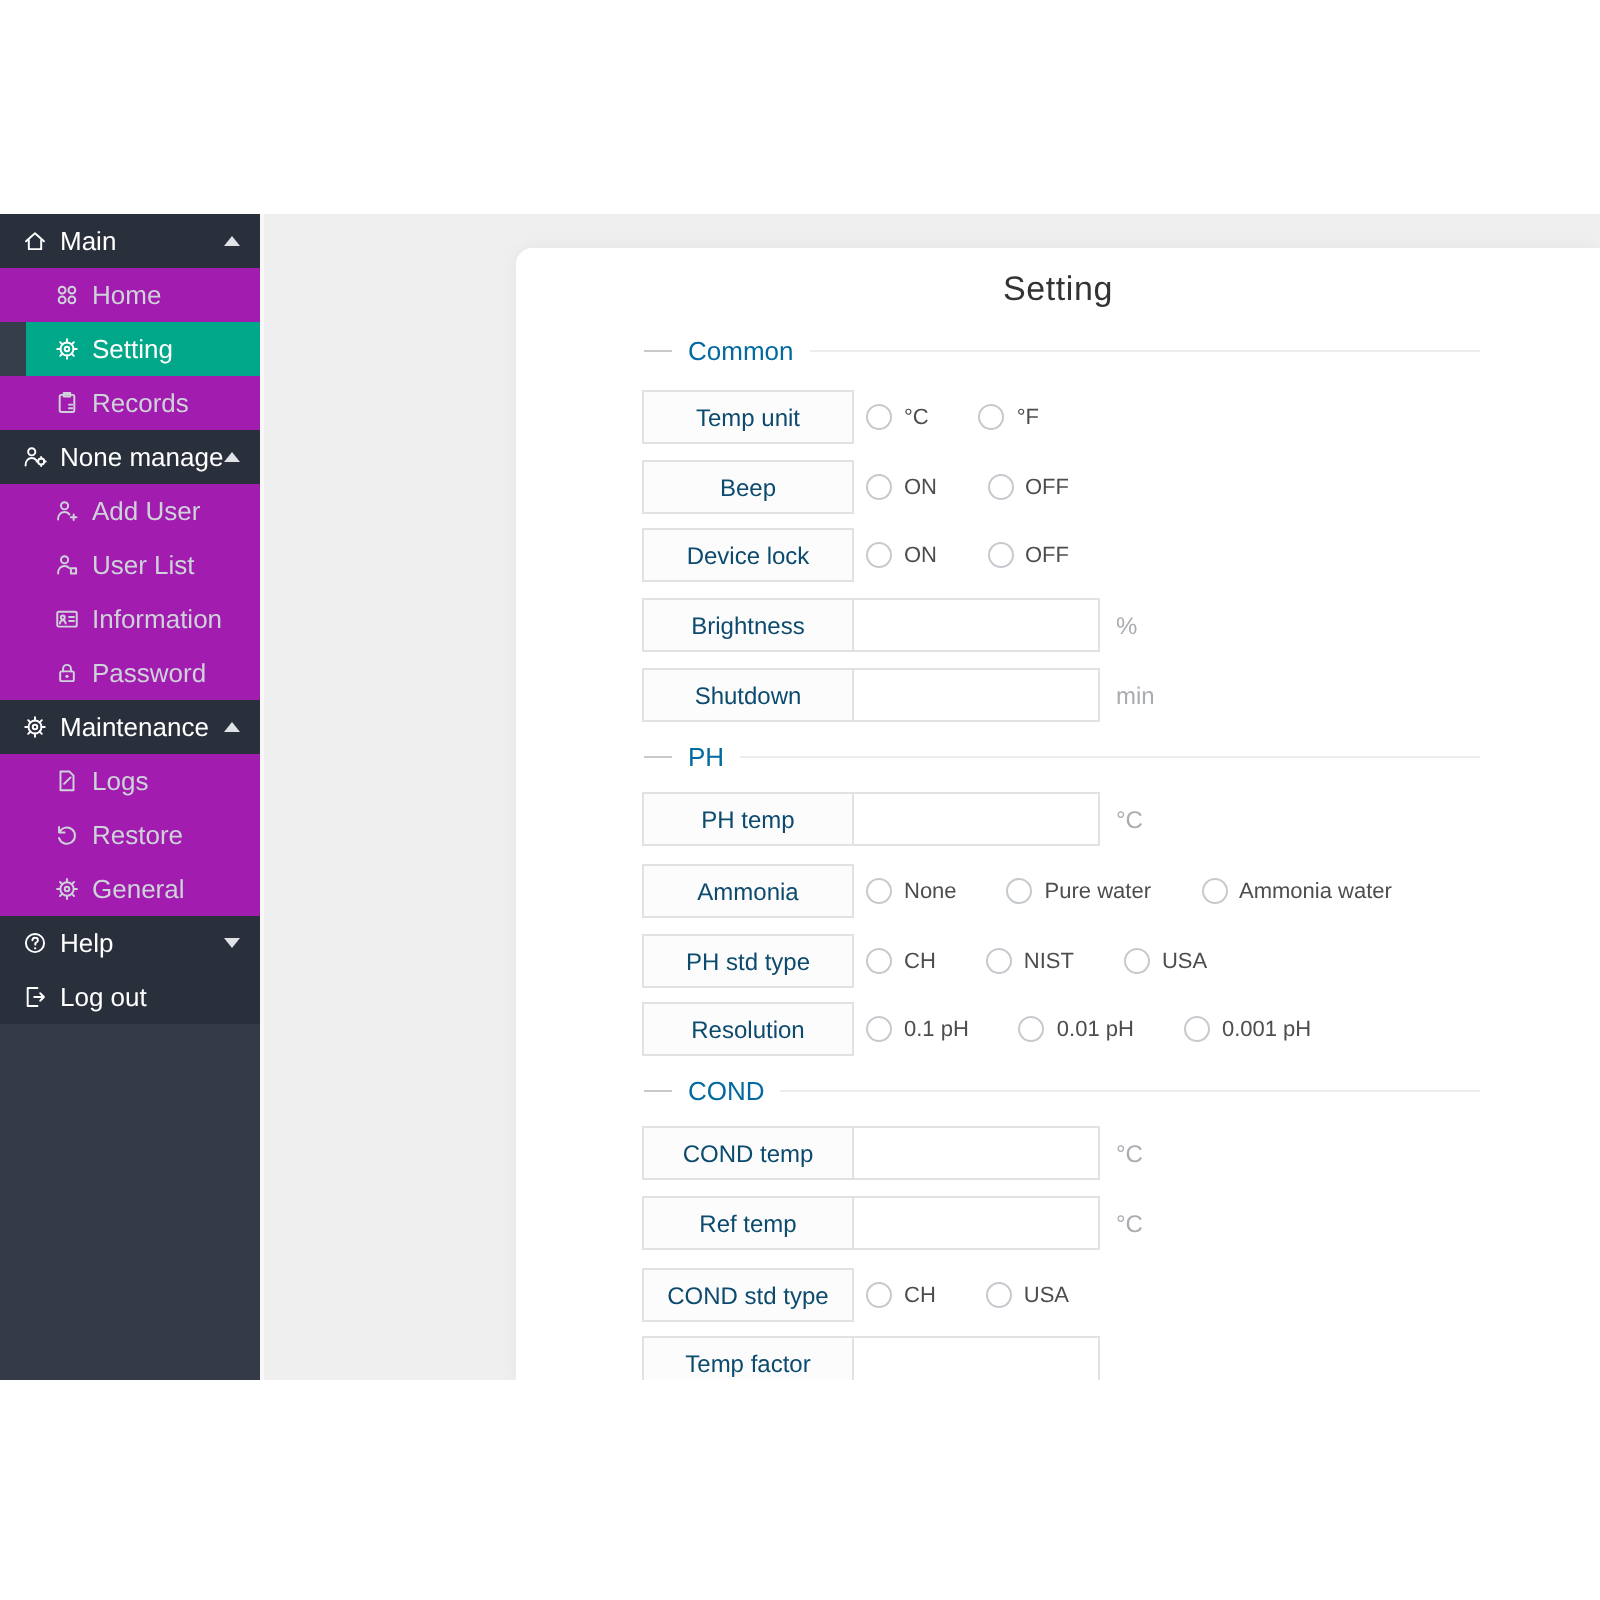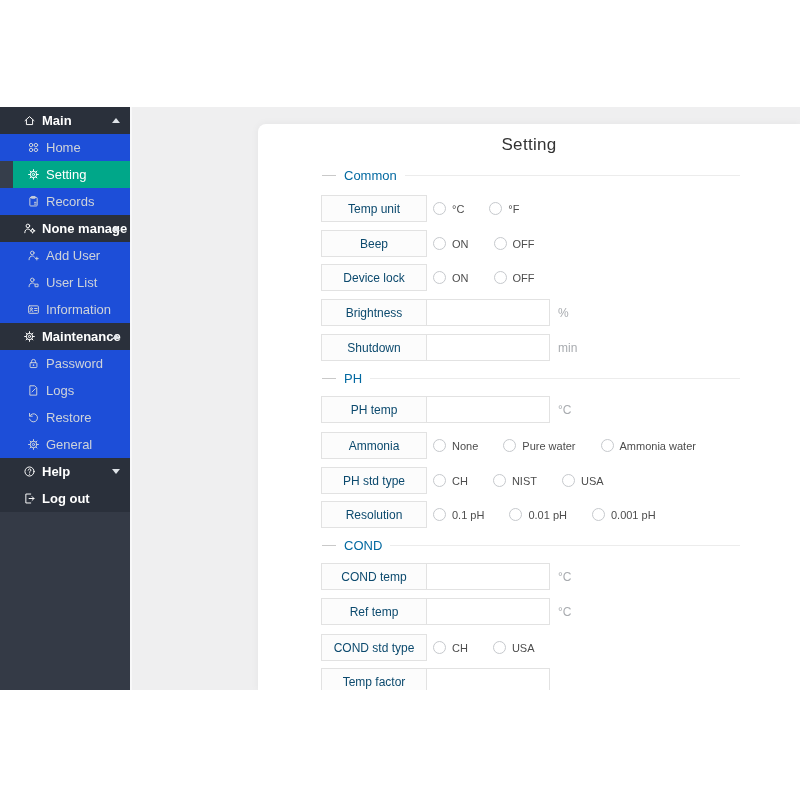--- a/index.html
+++ b/index.html
@@ -7,22 +7,22 @@
     width:800px; height:800px; background:#ffffff; position:relative;
     font-family:"Liberation Sans", sans-serif; overflow:hidden;
     -webkit-font-smoothing:antialiased;
   }
   .screen { position:absolute; top:107px; left:0; width:800px; height:583px; background:#efeff0; overflow:hidden; }
 
   
   .sidebar { position:absolute; top:0; left:0; bottom:0; width:130px; background:#343a46; box-shadow:2px 0 0 #f8f8f9; }
   .srow { height:27px; display:flex; align-items:center; position:relative; cursor:pointer; }
   .srow .lbl { white-space:nowrap; }
-  .srow.header { background:#2a303b; color:#ffffff; font-size:13px; font-weight:700; padding-left:23px; }
-  .srow.sub { background:#1d4ed8; color:#ced3da; font-size:13px; font-weight:400; padding-left:27px; }
+  .srow.header { background:#2a303b; color:#ffffff; font-size:13px; font-weight:400; padding-left:11px; }
+  .srow.sub { background:#a21caf; color:#ced3da; font-size:13px; font-weight:400; padding-left:27px; }
   .srow.sub.active { background:linear-gradient(to right,#363e4b 13px,#00a789 13px); color:#ffffff; }
   .icon { display:inline-flex; margin-right:6px; flex:none; }
   .icon svg { width:13px; height:13px; fill:none; stroke:currentColor; stroke-width:1.2; stroke-linecap:round; stroke-linejoin:round; }
   .tri { position:absolute; right:10px; width:0; height:0; }
   .tri.up { border-left:4px solid transparent; border-right:4px solid transparent; border-bottom:5px solid #dfe3e8; }
   .tri.down { border-left:4px solid transparent; border-right:4px solid transparent; border-top:5px solid #dfe3e8; }
 
   
   .card { position:absolute; left:258px; top:17px; right:0; bottom:0; background:#ffffff; border-radius:8px 0 0 0; overflow:hidden; box-shadow:0 0 8px rgba(0,0,0,0.05); }
   .ptitle { position:absolute; top:11px; left:0; right:0; text-align:center; font-size:17px; font-weight:500; color:#333333; letter-spacing:.3px; }
@@ -129,41 +129,41 @@
       <span class="icon">
           <svg viewBox="0 0 16 16">
             <rect x="2" y="3.5" width="12" height="9.2" rx="1"></rect>
             <circle cx="5.4" cy="7" r="1.2"></circle>
             <path d="M3.6 10.8c.3-1.4 1-2 1.8-2s1.5.6 1.8 2M9.3 6.8h3M9.3 9.2h3"></path>
           </svg>
         </span>
       <span class="lbl">Information</span>
     </div>
 
+    <div class="srow sub">
+      <span class="icon">
+          <svg viewBox="0 0 16 16">
+            <rect x="3.8" y="7" width="8.4" height="6" rx="1"></rect>
+            <path d="M5.6 7V5.4a2.4 2.4 0 0 1 4.8 0V7"></path>
+            <circle cx="8" cy="10" r="1" fill="currentColor" stroke="none"></circle>
+          </svg>
+        </span>
+      <span class="lbl">Password</span>
+    </div>
+
     <div class="srow header">
       <span class="icon">
           <svg viewBox="0 0 16 16">
             <circle cx="8" cy="8" r="4"></circle>
             <circle cx="8" cy="8" r="1.4"></circle>
             <path d="M8 2v2M8 12v2M2 8h2M12 8h2M3.8 3.8l1.4 1.4M10.8 10.8l1.4 1.4M12.2 3.8l-1.4 1.4M5.2 10.8l-1.4 1.4"></path>
           </svg>
         </span>
       <span class="lbl">Maintenance</span>
       <span class="tri up"></span>
-    </div>
-
-    <div class="srow sub">
-      <span class="icon">
-          <svg viewBox="0 0 16 16">
-            <rect x="3.8" y="7" width="8.4" height="6" rx="1"></rect>
-            <path d="M5.6 7V5.4a2.4 2.4 0 0 1 4.8 0V7"></path>
-            <circle cx="8" cy="10" r="1" fill="currentColor" stroke="none"></circle>
-          </svg>
-        </span>
-      <span class="lbl">Password</span>
     </div>
 
     <div class="srow sub">
       <span class="icon">
           <svg viewBox="0 0 16 16">
             <path d="M4 2.2h5.5L12 4.7v9H4z"></path>
             <path d="M6.2 9.8l4-4"></path>
           </svg>
         </span>
       <span class="lbl">Logs</span>

